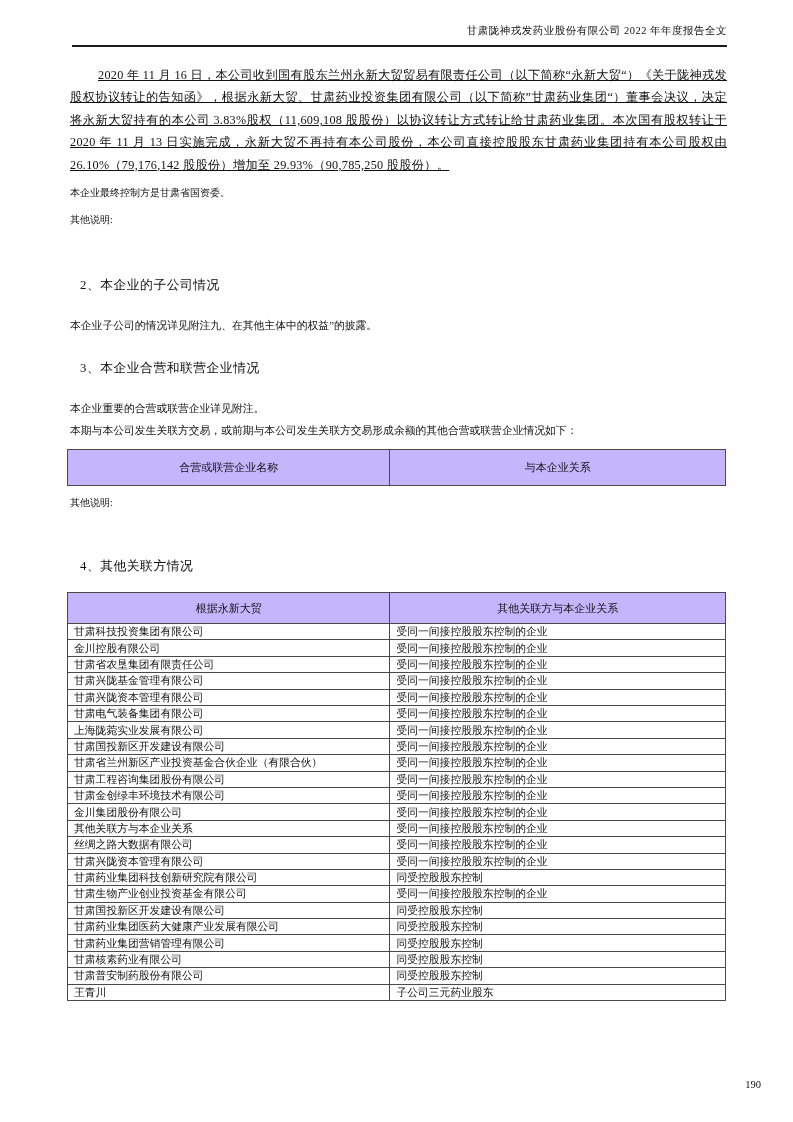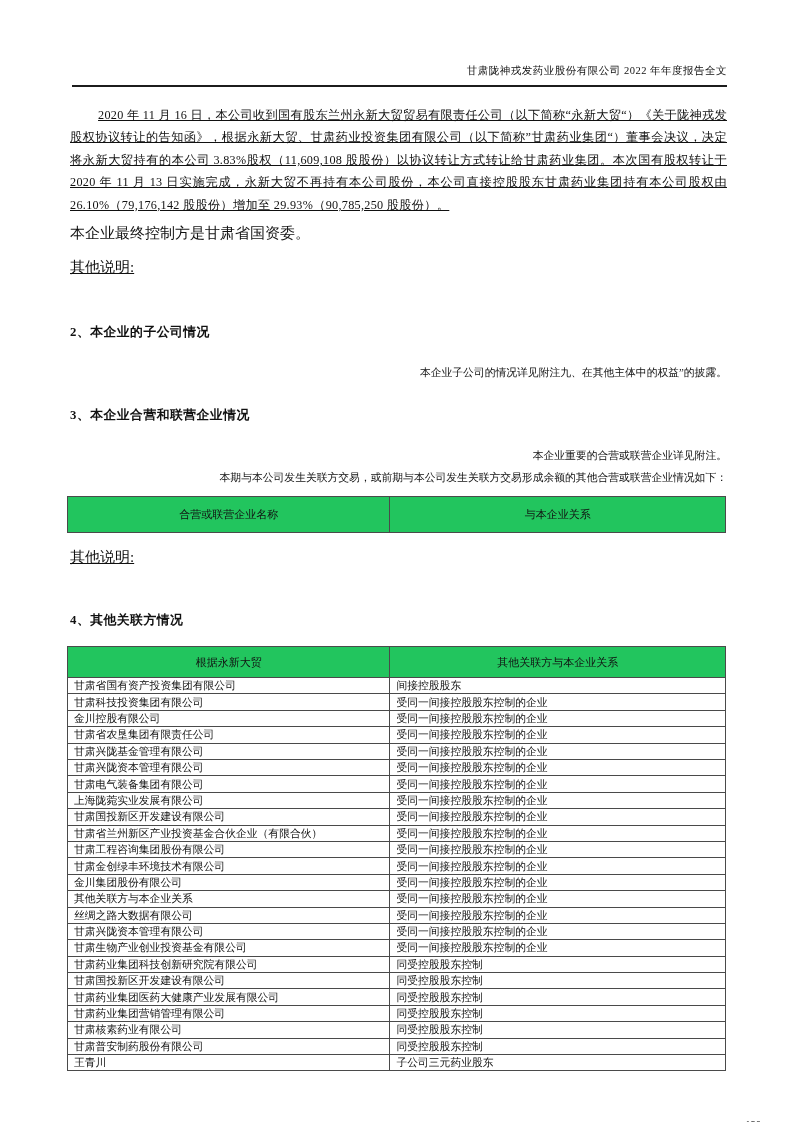--- a/index.html
+++ b/index.html
@@ -4,21 +4,21 @@
 <style>
   html,body{margin:0;padding:0;background:#ffffff;}
   body{
     width:793px;height:1122px;overflow:hidden;position:relative;
     font-family:"Liberation Serif","DejaVu Serif",serif;
     color:#111111;
   }
   .page{position:relative;width:793px;height:1122px;background:#ffffff;}
 
   .header{
-    margin:64px 66px 0 72px;
+    margin:24px 66px 0 72px;
     text-align:right;
     font-size:10.5px;
     letter-spacing:0.5px;
     padding-bottom:7px;
     border-bottom:2px solid #1c1c1c;
   }
 
   .content{margin:0 66px 0 70px;}
 
   .main-para{
@@ -26,55 +26,54 @@
     font-size:12.2px;
     line-height:22.4px;
     text-align:justify;
     text-indent:2.3em;
     letter-spacing:0.3px;
     text-decoration:underline;
   }
 
   .note{
     margin:7px 0 0 0;
-    font-size:15px;
+    font-size:10px;
     line-height:20px;
   }
-  .note-gap{margin-top:14px;text-decoration:underline;}
+  .note-gap{margin-top:7px;}
 
   .sec-heading{
     font-size:12.8px;
-    font-weight:bold;
+    font-weight:normal;
     letter-spacing:0.5px;
-    margin:0;
+    margin:10px;
   }
   .h2-heading{margin-top:47px;}
   .h3-heading{margin-top:25px;}
   .h4-heading{margin-top:45px;}
 
   .sec-body{
     margin:22px 0 0 0;
     font-size:10.8px;
     line-height:19px;
-    text-align:right;
   }
   .sec-body2{margin-top:3px;}
 
   table.doc-table{
     border-collapse:collapse;
     width:659px;
     margin:9px 0 0 -3px;
     table-layout:fixed;
     font-size:10.8px;
   }
   table.doc-table th, table.doc-table td{
     border:1px solid #4a4a4a;
   }
   table.doc-table th{
-    background:#22c55e;
+    background:#c4b5fd;
     font-weight:normal;
     text-align:center;
     height:33px;
     font-size:11px;
   }
   table.t2 th{height:28px;}
   table.doc-table td{
     height:15.4px;
     line-height:13px;
     padding:0 0 0 6px;
@@ -139,24 +138,20 @@
           <col class="col-rel">
         </colgroup>
       <thead>
         <tr>
           <th>根据永新大贸</th>
           <th>其他关联方与本企业关系</th>
         </tr>
       </thead>
       <tbody>
           <tr>
-            <td>甘肃省国有资产投资集团有限公司</td>
-            <td>间接控股股东</td>
-          </tr>
-          <tr>
             <td>甘肃科技投资集团有限公司</td>
             <td>受同一间接控股股东控制的企业</td>
           </tr>
           <tr>
             <td>金川控股有限公司</td>
             <td>受同一间接控股股东控制的企业</td>
           </tr>
           <tr>
             <td>甘肃省农垦集团有限责任公司</td>
             <td>受同一间接控股股东控制的企业</td>
@@ -203,26 +198,26 @@
           </tr>
           <tr>
             <td>丝绸之路大数据有限公司</td>
             <td>受同一间接控股股东控制的企业</td>
           </tr>
           <tr>
             <td>甘肃兴陇资本管理有限公司</td>
             <td>受同一间接控股股东控制的企业</td>
           </tr>
           <tr>
+            <td>甘肃药业集团科技创新研究院有限公司</td>
+            <td>同受控股股东控制</td>
+          </tr>
+          <tr>
             <td>甘肃生物产业创业投资基金有限公司</td>
             <td>受同一间接控股股东控制的企业</td>
-          </tr>
-          <tr>
-            <td>甘肃药业集团科技创新研究院有限公司</td>
-            <td>同受控股股东控制</td>
           </tr>
           <tr>
             <td>甘肃国投新区开发建设有限公司</td>
             <td>同受控股股东控制</td>
           </tr>
           <tr>
             <td>甘肃药业集团医药大健康产业发展有限公司</td>
             <td>同受控股股东控制</td>
           </tr>
           <tr>

